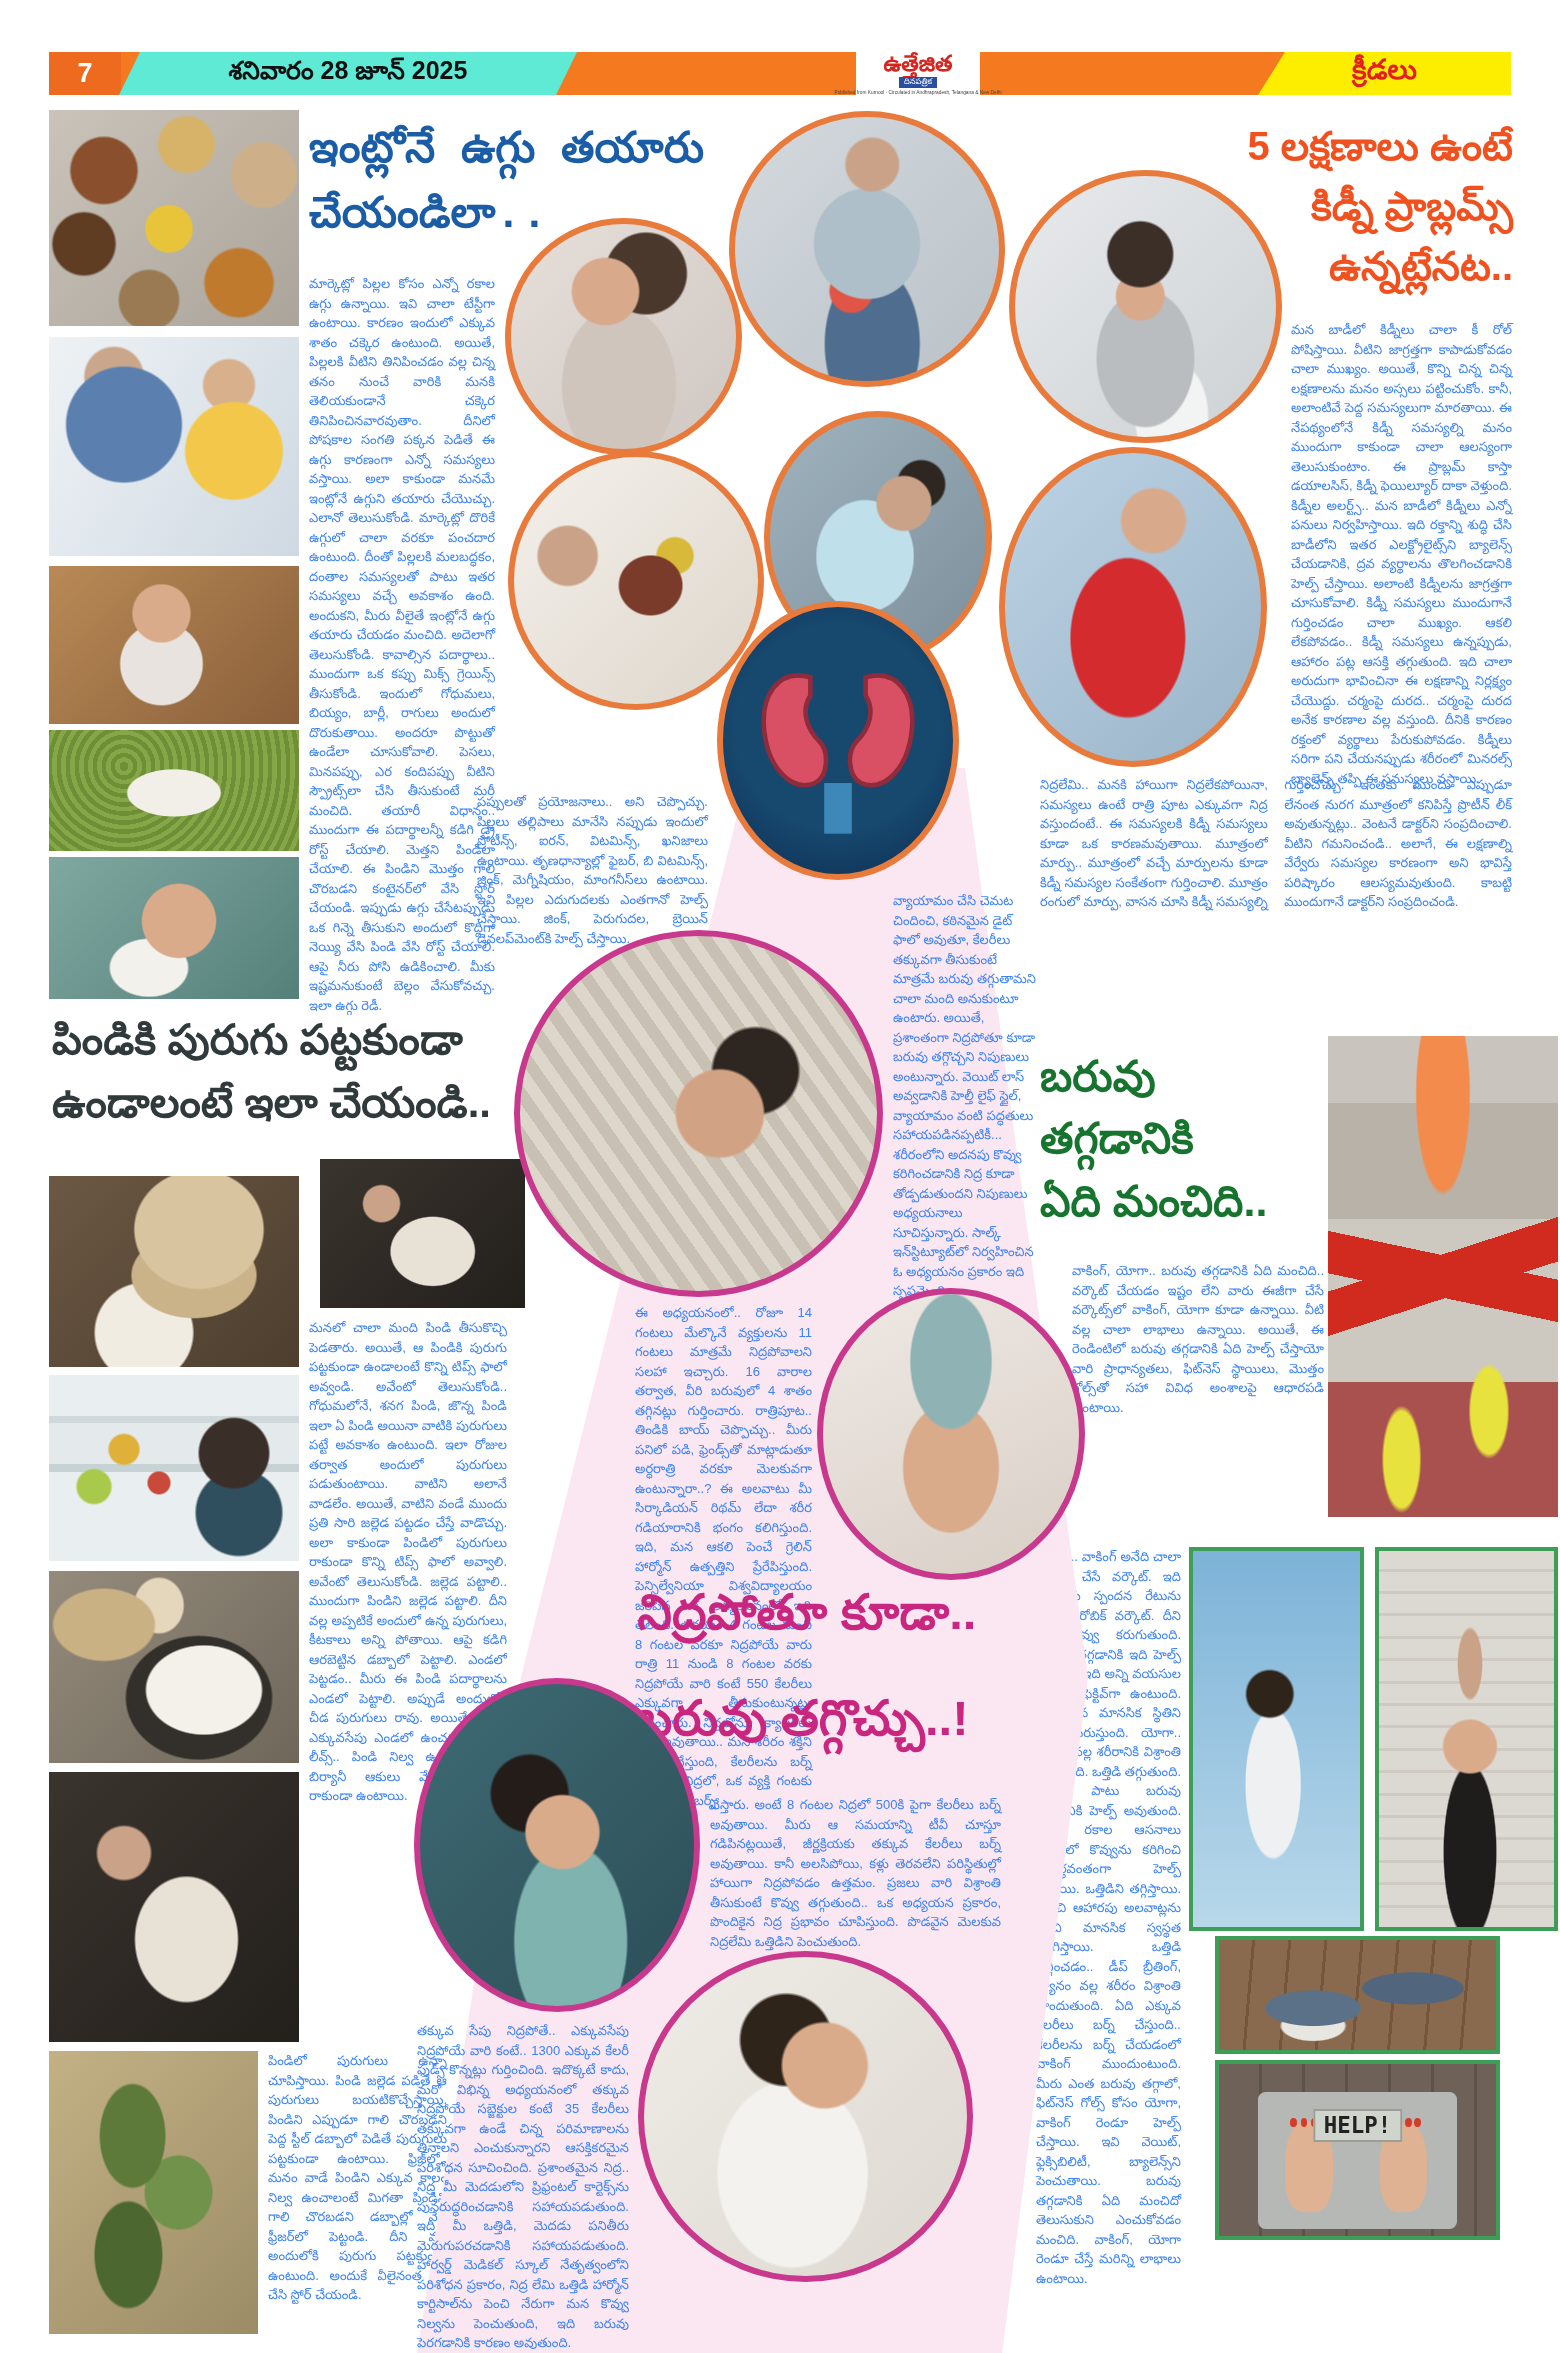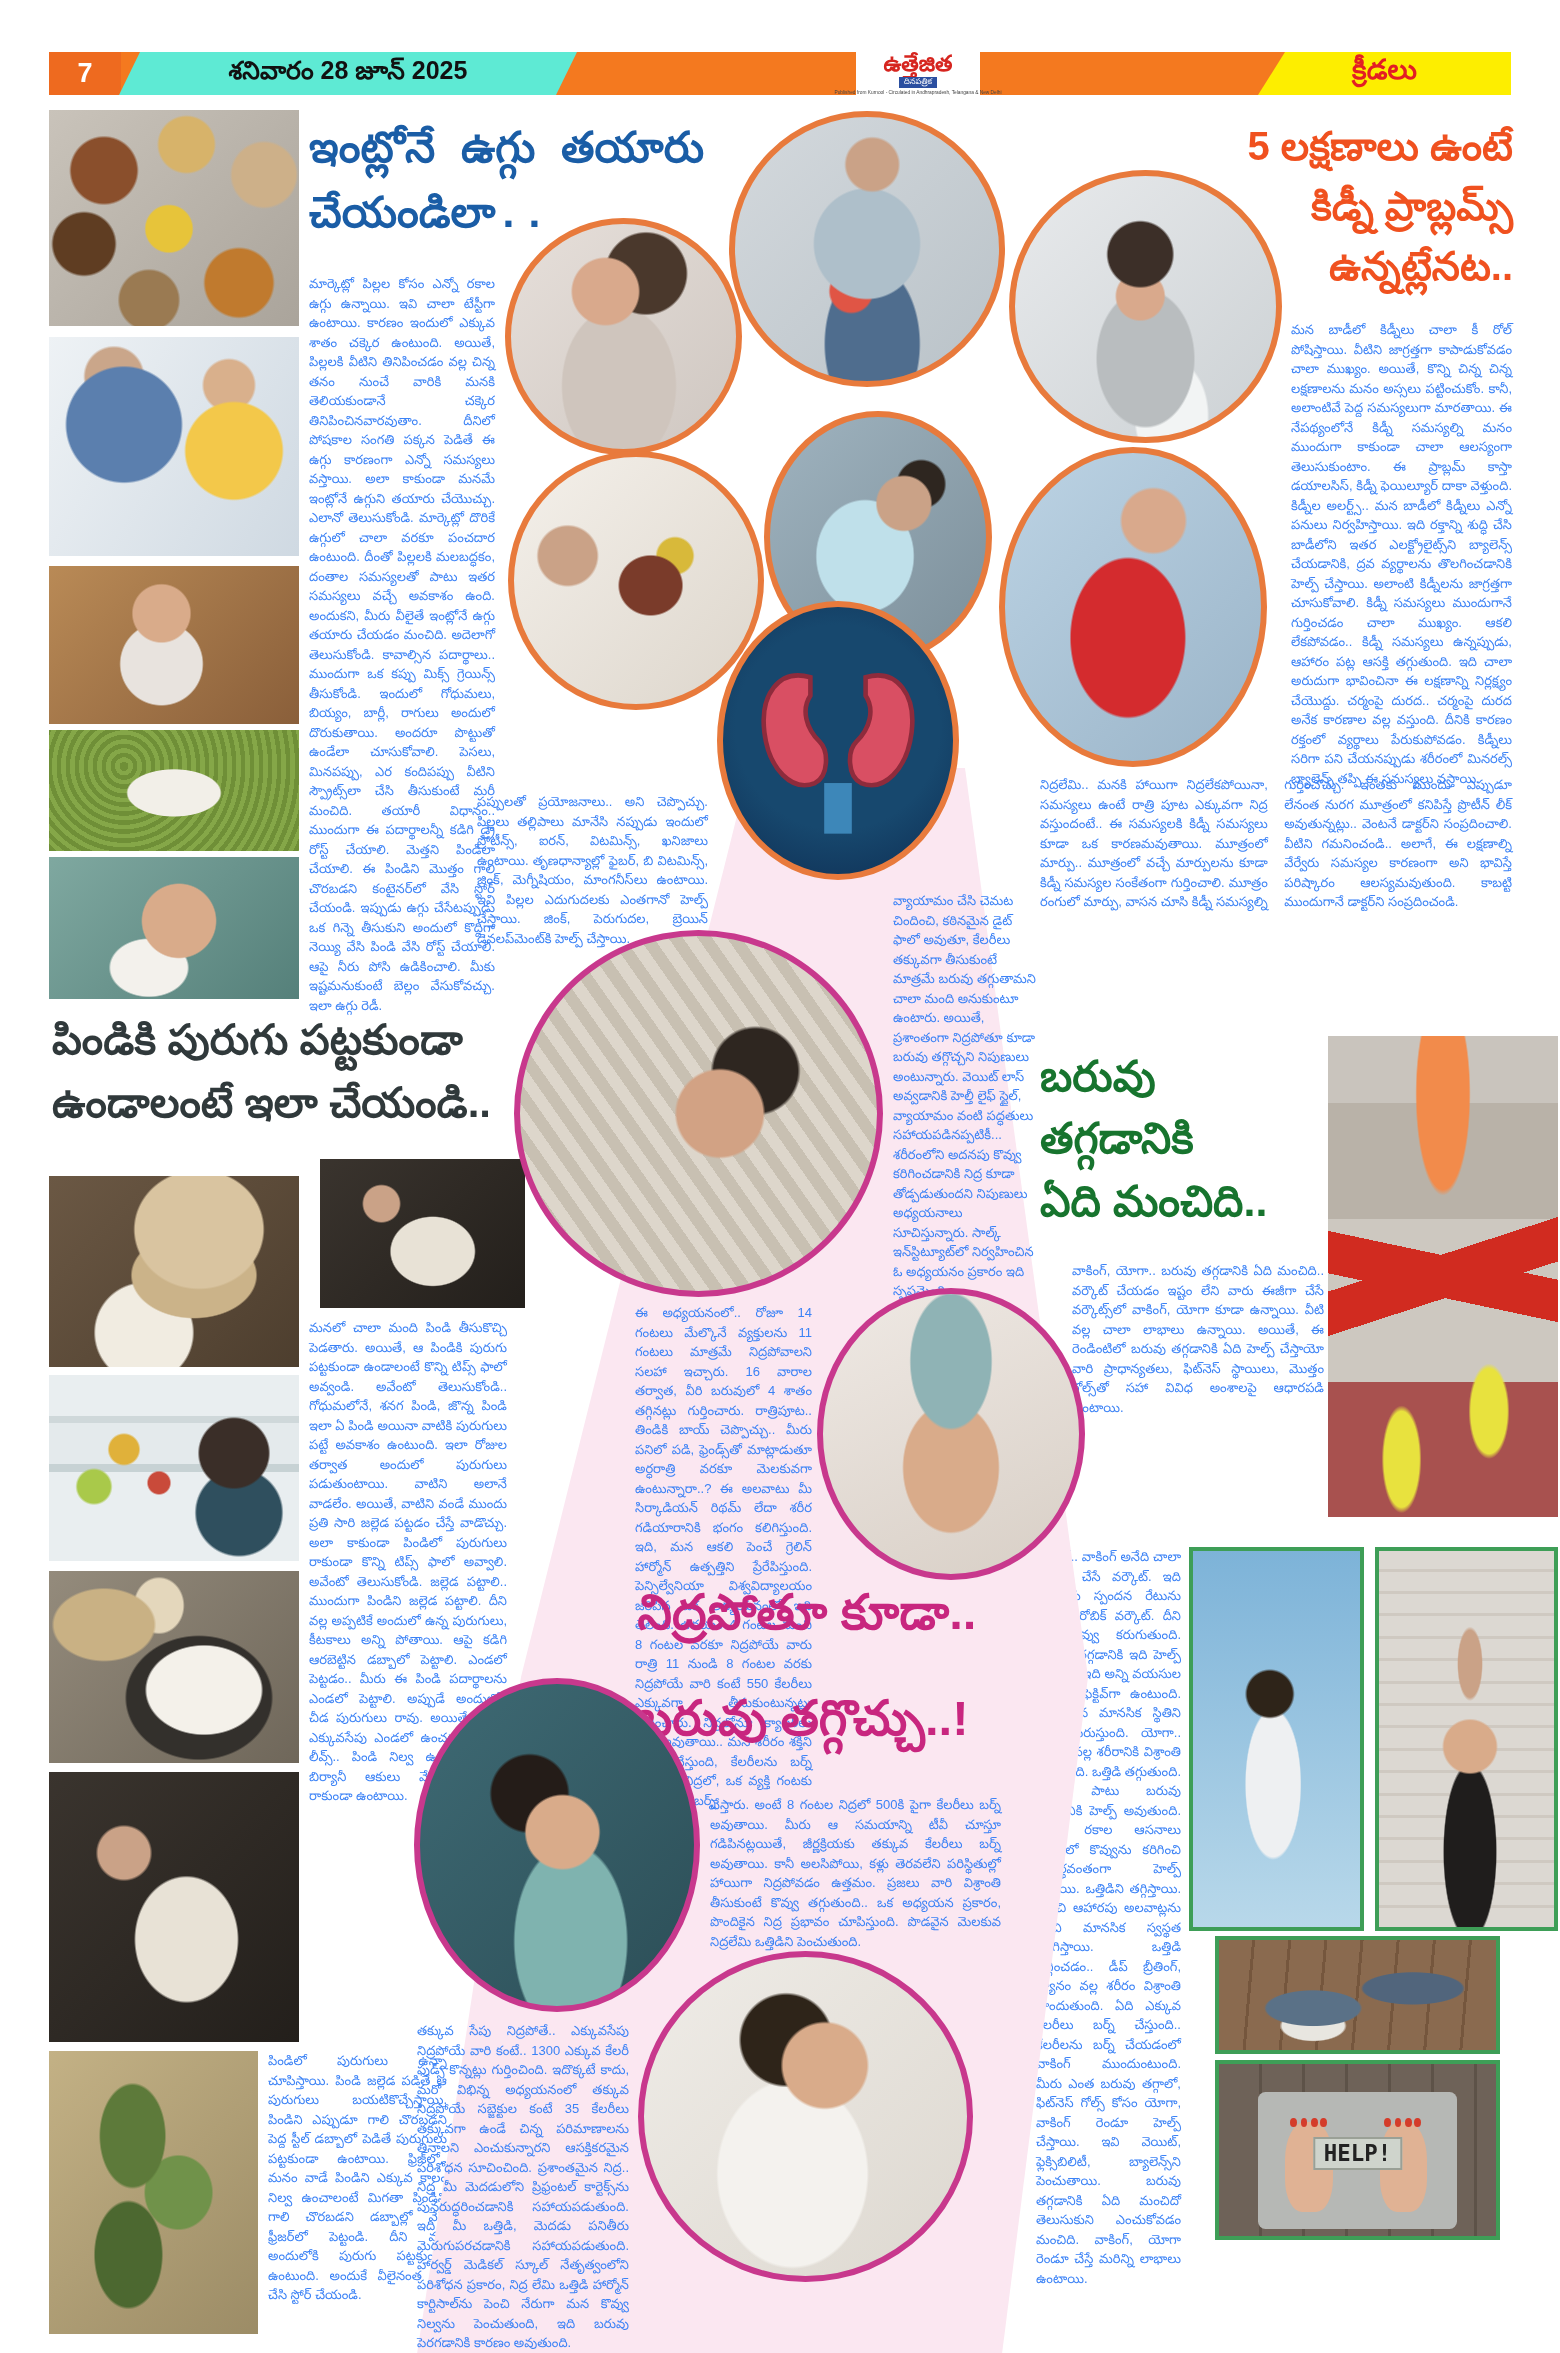--- a/index.html
+++ b/index.html
@@ -160,21 +160,21 @@
     radial-gradient(ellipse at 52% 80%,#1f1d1c 0 20%,transparent 21%),
     repeating-linear-gradient(0deg,#dcd8d2 0 19.4px,#cfc9c1 19.4px 22.4px);}
   .shoes{background:
     radial-gradient(ellipse at 34% 62%,#5a7187 0 18%,transparent 19%),
     radial-gradient(ellipse at 70% 44%,#51657c 0 18%,transparent 19%),
     radial-gradient(ellipse at 34% 78%,#e8e6e0 0 12%,transparent 13%),
     repeating-linear-gradient(95deg,#8a6a4f 0 33px,#75563d 33px 36px);}
   .scalebg{background:repeating-linear-gradient(90deg,#6e6258 0 40px,#5d5248 40px 43px);}
   .scaleplate{position:absolute;left:14%;top:16%;width:72%;height:80%;background:#b6b8b5;border-radius:7.5px;}
   .scaledisp{position:absolute;left:50%;top:26%;transform:translateX(-50%);background:#cfd4cc;border:2.2px solid #9aa096;
-             padding:1.5px 9px;font-family:"DejaVu Sans Mono",monospace;font-weight:bold;font-size:22.4px;color:#222;margin-top:28px;}
+             padding:1.5px 9px;font-family:"DejaVu Sans Mono",monospace;font-weight:bold;font-size:22.4px;color:#222;}
   .foot{position:absolute;width:17%;height:52%;background:#e0b294;border-radius:42% 42% 36% 36%;top:34%;}
   .foot i{position:absolute;top:-4.5px;width:6.7px;height:9px;background:#d43c2a;border-radius:50%;}
 </style>
 </head>
 <body>
 
 <div id="page">
 
   <div class="bar"></div>
   <div class="pagenum">7</div>

